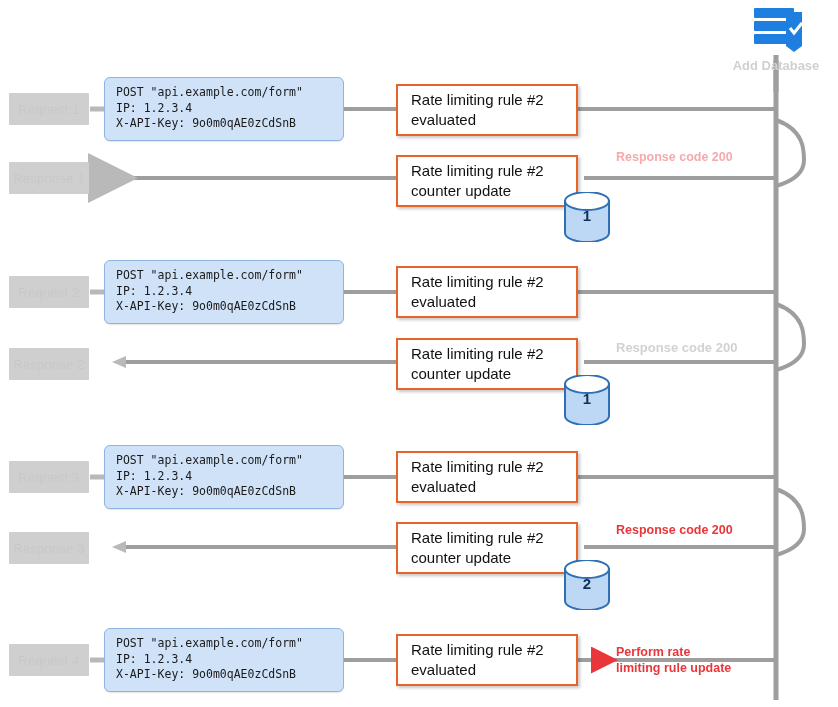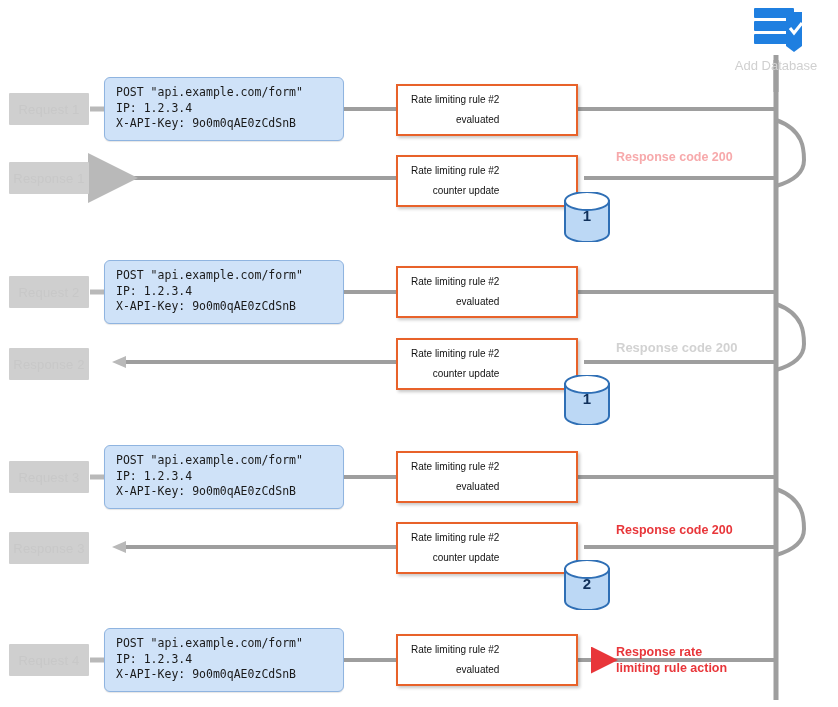--- a/index.html
+++ b/index.html
@@ -39,25 +39,24 @@
   }
   .packet div{white-space:pre;}
 
   
   .rulebox{
     background:#ffffff;
     border:2px solid #e8622a;
     box-sizing:border-box;
     display:flex;align-items:center;
     padding-left:13px;
-    font-size:10px;
+    font-size:15px;
     color:#111;
     line-height:20px;
     box-shadow:2px 2px 3px rgba(0,0,0,0.22);
-    text-align:right;
   }
   .rulebox .txt{display:block;}
 
   
   .cyl{width:46px;height:50px;}
   .cylnum{
     position:absolute;
     width:46px;text-align:center;
     font-size:15px;font-weight:bold;color:#10305a;
     font-family:"Liberation Sans", sans-serif;
@@ -78,21 +77,21 @@
     color:#d2d2d2;
     font-size:13px;
     font-weight:bold;
     line-height:16px;
     font-family:"Liberation Sans", sans-serif;
   }
 
   .toplabel{
     color:#d0d0d0;
     font-size:13px;
-    font-weight:normal;
+    font-weight:bold;
     text-align:center;
     width:120px;
   }
 </style>
 </head>
 <body>
 
 <div class="canvas">
 
   <svg class="abs" style="left:0;top:0;" width="838" height="707">
@@ -241,16 +240,16 @@
   <div class="abs packet" style="left:104px;top:628px;width:240px;height:64px;">
     <div>POST "api.example.com/form"</div>
     <div>IP: 1.2.3.4</div>
     <div>X-API-Key: 9o0m0qAE0zCdSnB</div>
   </div>
 
   <div class="abs rulebox" style="left:396px;top:634px;width:182px;height:52px;">
     <span class="txt">Rate limiting rule #2<br>evaluated</span>
   </div>
 
-  <div class="abs redtxt" style="left:616px;top:645px;width:150px;">Response rate</div>
-  <div class="abs redtxt" style="left:616px;top:661px;width:160px;">limiting rule action</div>
+  <div class="abs redtxt" style="left:616px;top:645px;width:150px;">Perform rate</div>
+  <div class="abs redtxt" style="left:616px;top:661px;width:160px;">limiting rule update</div>
 
 </div>
 
 </body></html>

